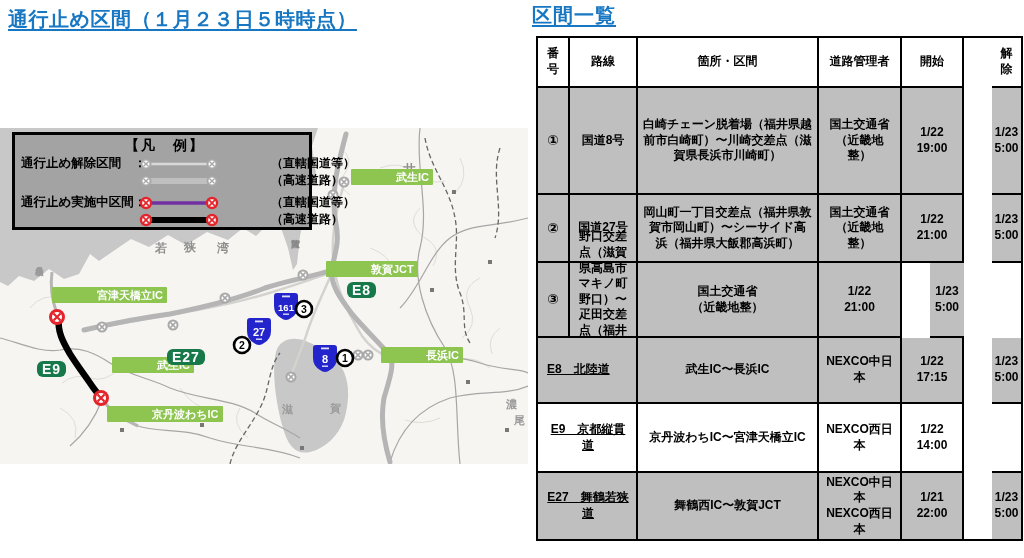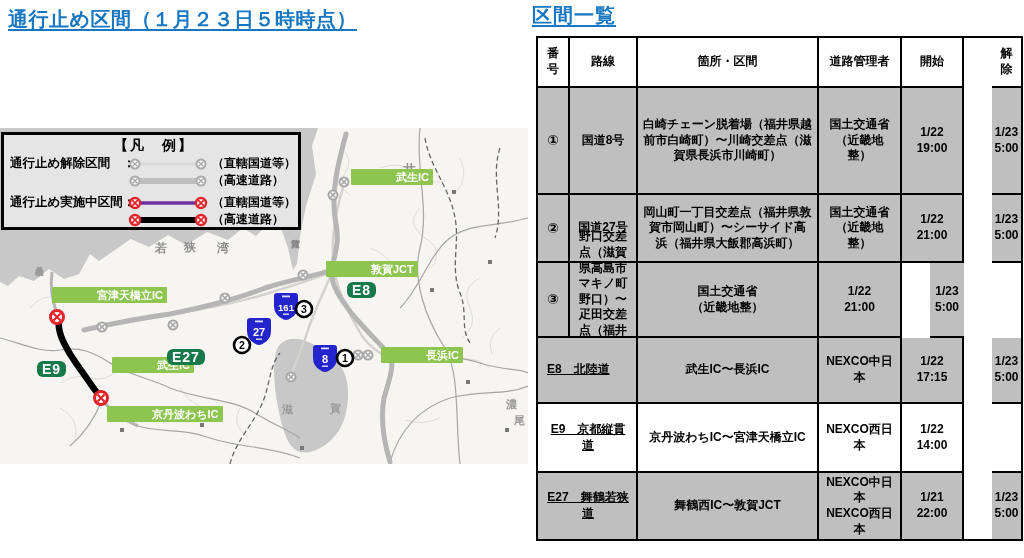--- a/index.html
+++ b/index.html
@@ -25,28 +25,28 @@
   .map-wrap{position:absolute;left:0;top:128px;width:528px;height:336px;}
   .map-svg{position:absolute;left:0;top:0;}
   .badge{
     position:absolute;color:#fff;font-weight:bold;font-size:11px;line-height:14px;
     padding:1px 4px;white-space:nowrap;border-radius:1px;z-index:3;
   }
   .badge.ic{background:#8DC550;padding-left:45px;}
   .badge.exp{background:#17794A;font-size:14px;line-height:16px;letter-spacing:1px;padding:0 5px;border-radius:6px;}
   
   .legend{
-    position:absolute;left:1px;top:4px;width:288px;height:90px;
-    background:#e5e5e5;border:3px solid #000;z-index:5;padding:2px 0 0 6px;
+    position:absolute;left:12px;top:4px;width:288px;height:90px;
+    background:#a3a3a3;border:3px solid #000;z-index:5;padding:2px 0 0 6px;
   }
   .legend-title{font-size:14px;font-weight:bold;text-align:center;letter-spacing:2px;}
   .legend-row{display:grid;grid-template-columns:116px 86px auto;align-items:center;height:17px;}
   .legend-row.gap{margin-top:5px;}
   .legend-label{font-size:12.5px;font-weight:bold;white-space:nowrap;}
-  .legend-desc{font-size:12px;font-weight:bold;white-space:nowrap;}
+  .legend-desc{font-size:12px;font-weight:bold;white-space:nowrap;margin-left:48px;}
   
   .tbl{
     position:absolute;left:536px;top:36px;width:483px;
     display:grid;
     grid-template-columns:32px 68px 181px 83px 62px 57px;
     grid-template-rows:50px 107px 68px 75px 66px 69px 66px;
     border:2px solid #000;background:#fff;
   }
   .cell{
     display:flex;align-items:center;justify-content:center;

